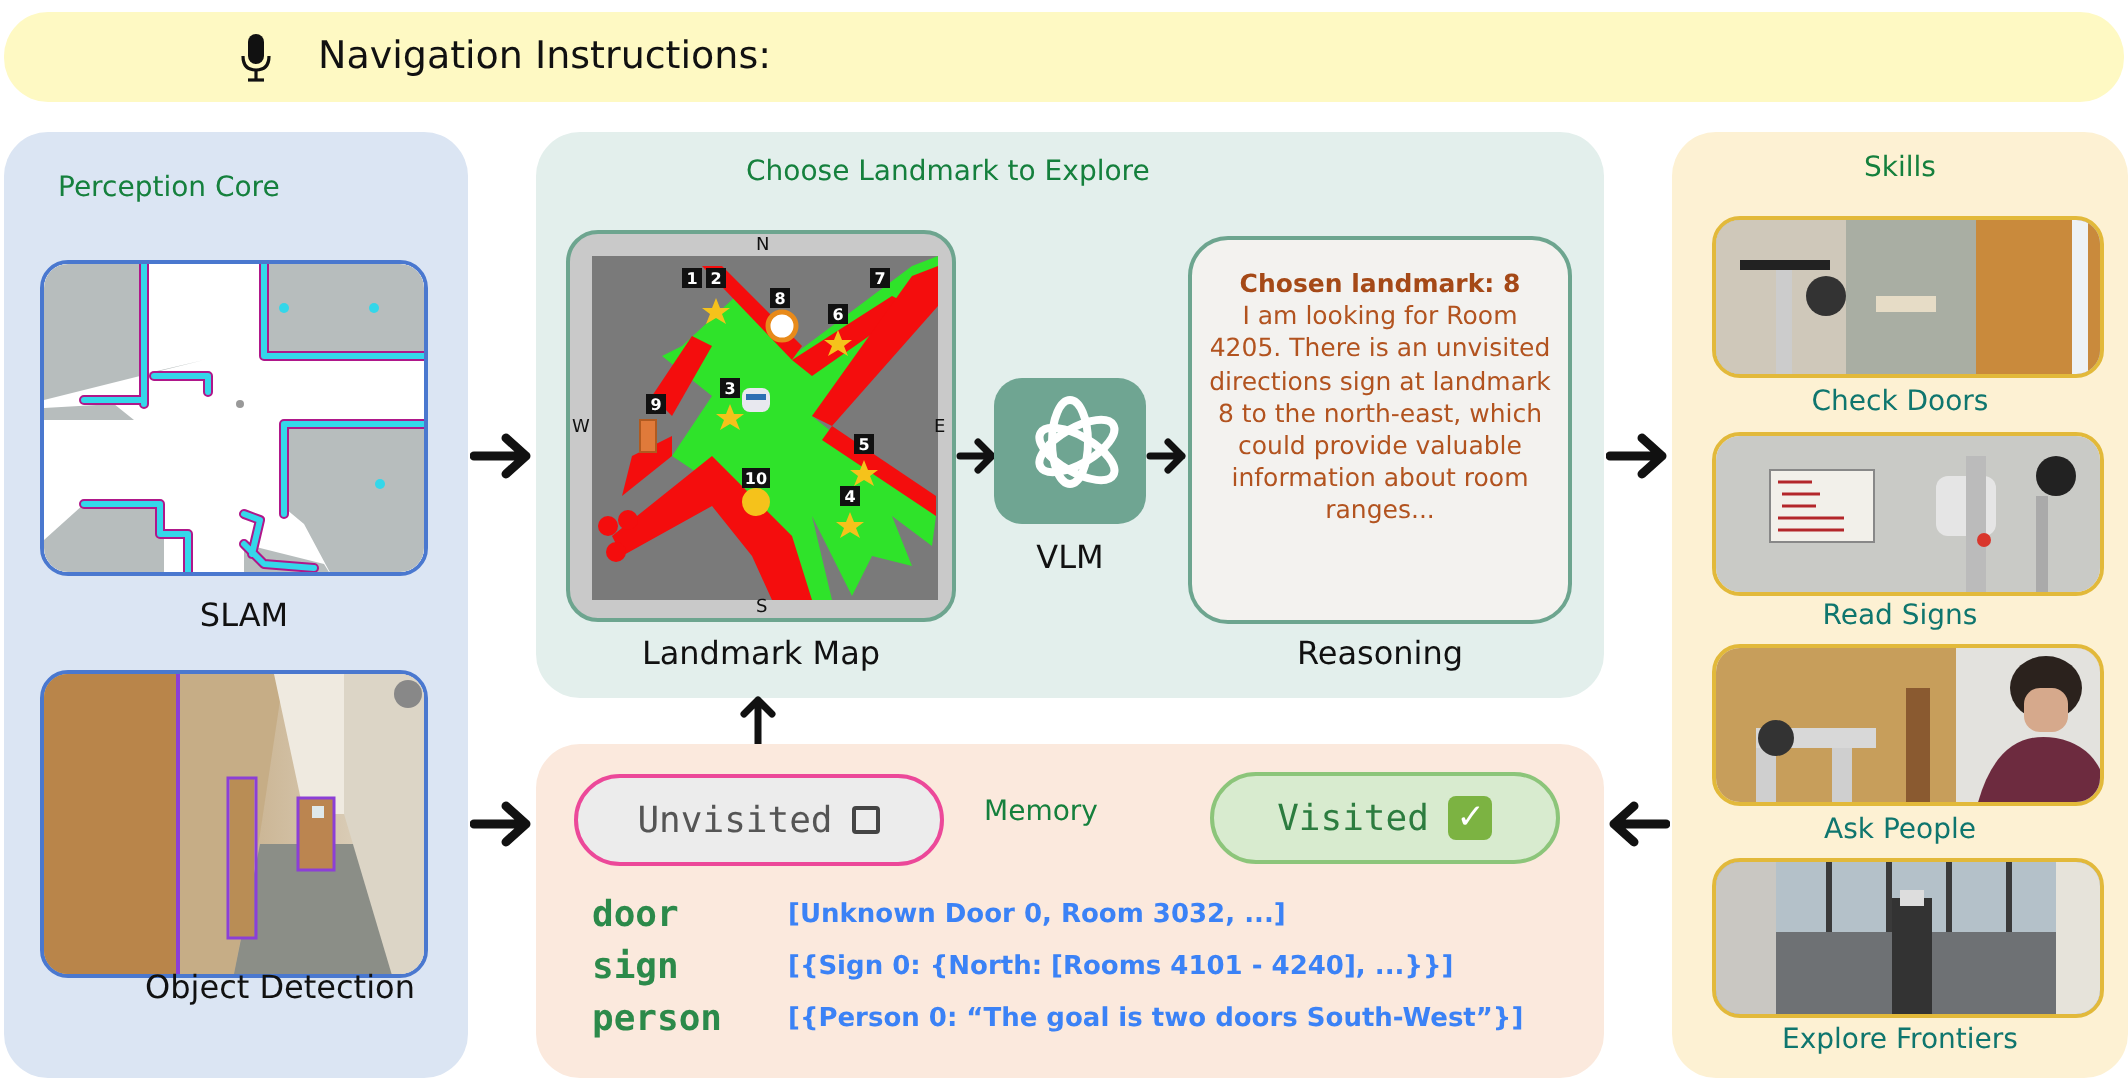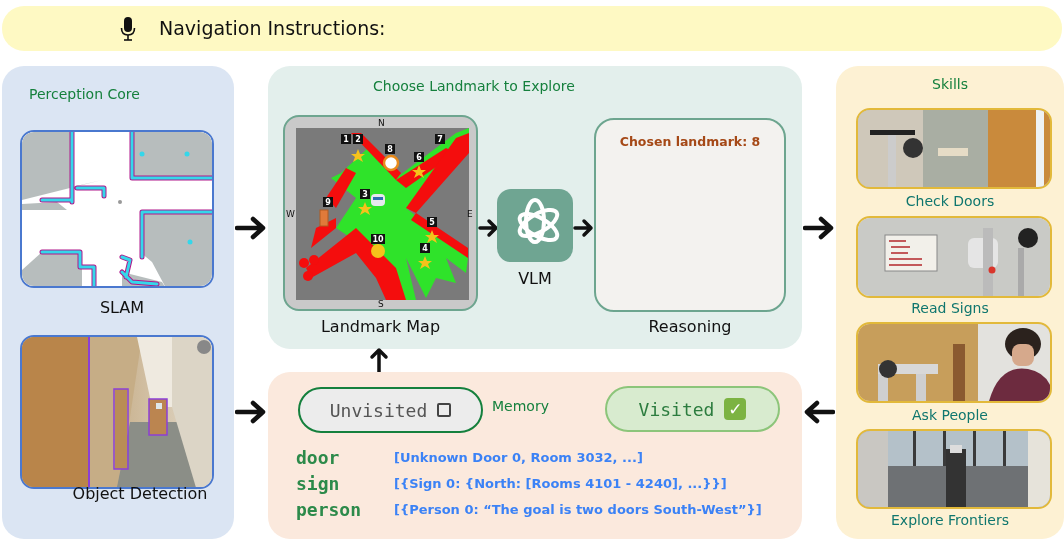--- a/index.html
+++ b/index.html
@@ -52,21 +52,21 @@
     font-size: 12.5px; line-height: 16.2px; color: #b2531f;
   }
   .reason .chosen { font-weight: bold; color: #a54917; }
 
   
   .pill {
     position: absolute; height: 46px; border-radius: 23px;
     display: flex; align-items: center; justify-content: center;
     font-family: "DejaVu Sans Mono", monospace; font-size: 18px;
   }
-  .pill.unvisited { left: 298px; top: 387px; width: 185px; background: #ececec; border: 2px solid #15803d; color: #555; }
+  .pill.unvisited { left: 287px; top: 387px; width: 185px; background: #ececec; border: 2px solid #ec4899; color: #555; }
   .pill.visited { left: 605px; top: 386px; width: 175px; background: #d8ebcf; border: 2px solid #8cc57a; color: #2c7c3f; }
   .chk-empty { display: inline-block; width: 14px; height: 14px; border: 2px solid #444; border-radius: 2px; margin-left: 10px; }
   .chk-full { display: inline-block; width: 22px; height: 22px; background: #7cb342; border-radius: 4px; margin-left: 10px; color: #fff; font-size: 17px; line-height: 22px; text-align: center; font-family: "DejaVu Sans", sans-serif; font-weight: bold; }
 
   .mem-row { position: absolute; left: 296px; height: 24px; display: flex; align-items: center; font-weight: bold; }
   .mem-key { width: 98px; font-family: "DejaVu Sans Mono", monospace; font-size: 18px; color: #2c8a4a; }
   .mem-val { font-size: 13px; color: #3b82f6; white-space: nowrap; }
 
   
   .skill-img { position: absolute; left: 856px; width: 196px; border: 2.5px solid #e2b93a; border-radius: 14px; overflow: hidden; }
@@ -238,20 +238,21 @@
   </svg>
 </div>
 <div class="caption" style="left:497px; width:76px; top:269px;">VLM</div>
 
 <svg class="arrow" style="left:573px; top:216px;" width="22" height="24">
   <path d="M2,12 L18,12 M11,5 L18,12 L11,19" stroke="#111" stroke-width="3.5" fill="none" stroke-linecap="round" stroke-linejoin="round"></path>
 </svg>
 
 <div class="reason">
   <div class="chosen">Chosen landmark: 8</div>
+  <div>I am looking for Room 4205. There is an unvisited directions sign at landmark 8 to the north-east, which could provide valuable information about room ranges...</div>
 </div>
 <div class="caption" style="left:594px; width:192px; top:317px;">Reasoning</div>
 
 <svg class="arrow" style="left:369px; top:346px;" width="20" height="28">
   <path d="M10,26 L10,4 M3,11 L10,4 L17,11" stroke="#111" stroke-width="3.5" fill="none" stroke-linecap="round" stroke-linejoin="round"></path>
 </svg>
 
 <svg class="arrow" style="left:803px; top:216px;" width="32" height="24">
   <path d="M2,12 L28,12 M18,3 L28,12 L18,21" stroke="#111" stroke-width="4.5" fill="none" stroke-linecap="round" stroke-linejoin="round"></path>
 </svg>

